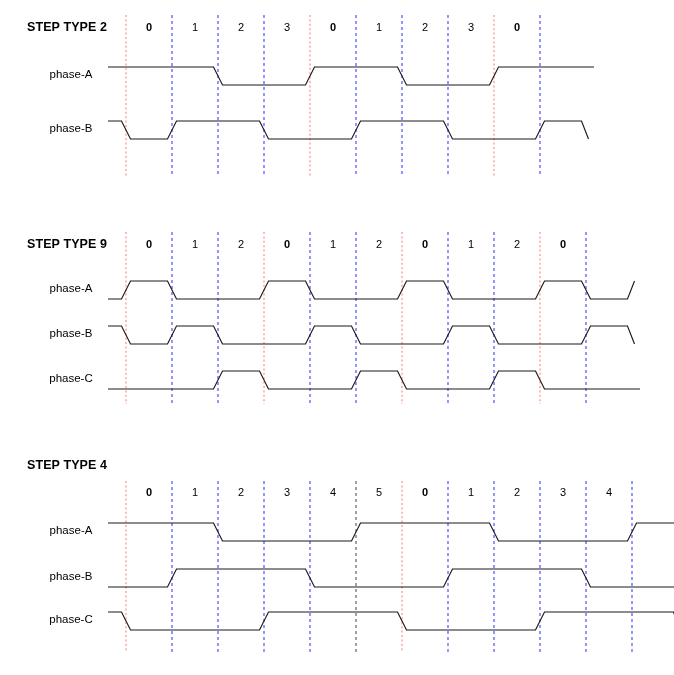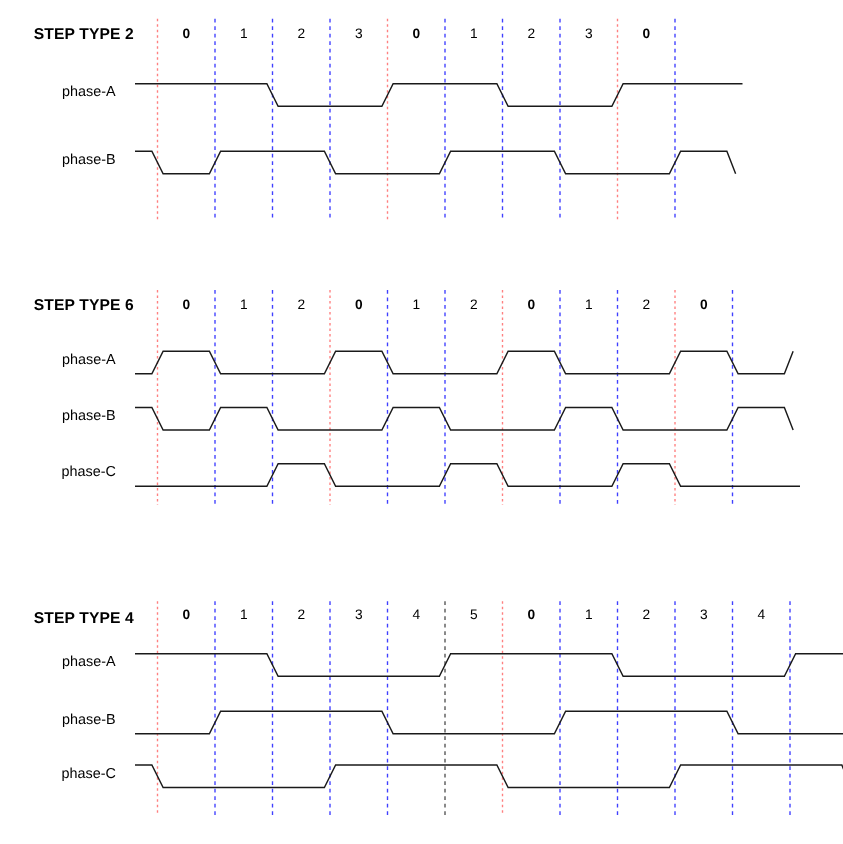--- a/index.html
+++ b/index.html
@@ -86,21 +86,21 @@
         <line x1="356" x2="356" y1="15" y2="176" stroke="#4040ff" stroke-width="1.1" stroke-dasharray="3,3"></line>
         <line x1="402" x2="402" y1="15" y2="176" stroke="#4040ff" stroke-width="1.1" stroke-dasharray="3,3"></line>
         <line x1="448" x2="448" y1="15" y2="176" stroke="#4040ff" stroke-width="1.1" stroke-dasharray="3,3"></line>
         <line x1="494" x2="494" y1="15" y2="176" stroke="#ff8080" stroke-width="1.1" stroke-dasharray="2,2.4"></line>
         <line x1="540" x2="540" y1="15" y2="176" stroke="#4040ff" stroke-width="1.1" stroke-dasharray="3,3"></line>
         <polyline points="108.0,67.0 126.0,67.0 172.0,67.0 213.5,67.0 222.5,85.0 264.0,85.0 305.5,85.0 314.5,67.0 356.0,67.0 397.5,67.0 406.5,85.0 448.0,85.0 489.5,85.0 498.5,67.0 540.0,67.0 594.0,67.0" fill="none" stroke="#1a1a1a" stroke-width="1.15" stroke-linejoin="miter" stroke-linecap="butt"></polyline>
         <polyline points="108.0,121.0 121.5,121.0 130.5,139.0 167.5,139.0 176.5,121.0 218.0,121.0 259.5,121.0 268.5,139.0 310.0,139.0 351.5,139.0 360.5,121.0 402.0,121.0 443.5,121.0 452.5,139.0 494.0,139.0 535.5,139.0 544.5,121.0 581.5,121.0 588.5,139.0" fill="none" stroke="#1a1a1a" stroke-width="1.15" stroke-linejoin="miter" stroke-linecap="butt"></polyline>
       </svg>
     </div>
     <div class="section" style="top: 0px;">
-      <div class="section-title" style="left: 27px; top: 237px;">STEP TYPE 6</div>
+      <div class="section-title" style="left: 27px; top: 237px;">STEP TYPE 9</div>
       <div class="step-num bold" style="left: 129px; top: 238px; width: 40px;">0</div>
       <div class="step-num" style="left: 175px; top: 238px; width: 40px;">1</div>
       <div class="step-num" style="left: 221px; top: 238px; width: 40px;">2</div>
       <div class="step-num bold" style="left: 267px; top: 238px; width: 40px;">0</div>
       <div class="step-num" style="left: 313px; top: 238px; width: 40px;">1</div>
       <div class="step-num" style="left: 359px; top: 238px; width: 40px;">2</div>
       <div class="step-num bold" style="left: 405px; top: 238px; width: 40px;">0</div>
       <div class="step-num" style="left: 451px; top: 238px; width: 40px;">1</div>
       <div class="step-num" style="left: 497px; top: 238px; width: 40px;">2</div>
       <div class="step-num bold" style="left: 543px; top: 238px; width: 40px;">0</div>
@@ -118,21 +118,21 @@
         <line x1="448" x2="448" y1="232" y2="404" stroke="#4040ff" stroke-width="1.1" stroke-dasharray="3,3"></line>
         <line x1="494" x2="494" y1="232" y2="404" stroke="#4040ff" stroke-width="1.1" stroke-dasharray="3,3"></line>
         <line x1="540" x2="540" y1="232" y2="404" stroke="#ff8080" stroke-width="1.1" stroke-dasharray="2,2.4"></line>
         <line x1="586" x2="586" y1="232" y2="404" stroke="#4040ff" stroke-width="1.1" stroke-dasharray="3,3"></line>
         <polyline points="108.0,299.0 121.5,299.0 130.5,281.0 167.5,281.0 176.5,299.0 218.0,299.0 259.5,299.0 268.5,281.0 305.5,281.0 314.5,299.0 356.0,299.0 397.5,299.0 406.5,281.0 443.5,281.0 452.5,299.0 494.0,299.0 535.5,299.0 544.5,281.0 581.5,281.0 590.5,299.0 627.5,299.0 634.5,281.0" fill="none" stroke="#1a1a1a" stroke-width="1.15" stroke-linejoin="miter" stroke-linecap="butt"></polyline>
         <polyline points="108.0,326.0 121.5,326.0 130.5,344.0 167.5,344.0 176.5,326.0 213.5,326.0 222.5,344.0 264.0,344.0 305.5,344.0 314.5,326.0 351.5,326.0 360.5,344.0 402.0,344.0 443.5,344.0 452.5,326.0 489.5,326.0 498.5,344.0 540.0,344.0 581.5,344.0 590.5,326.0 627.5,326.0 634.5,344.0" fill="none" stroke="#1a1a1a" stroke-width="1.15" stroke-linejoin="miter" stroke-linecap="butt"></polyline>
         <polyline points="108.0,389.0 126.0,389.0 172.0,389.0 213.5,389.0 222.5,371.0 259.5,371.0 268.5,389.0 310.0,389.0 351.5,389.0 360.5,371.0 397.5,371.0 406.5,389.0 448.0,389.0 489.5,389.0 498.5,371.0 535.5,371.0 544.5,389.0 586.0,389.0 640.0,389.0" fill="none" stroke="#1a1a1a" stroke-width="1.15" stroke-linejoin="miter" stroke-linecap="butt"></polyline>
       </svg>
     </div>
     <div class="section" style="top: 0px;">
-      <div class="section-title" style="left: 27px; top: 487px;">STEP TYPE 4</div>
+      <div class="section-title" style="left: 27px; top: 458px;">STEP TYPE 4</div>
       <div class="step-num bold" style="left: 129px; top: 486px; width: 40px;">0</div>
       <div class="step-num" style="left: 175px; top: 486px; width: 40px;">1</div>
       <div class="step-num" style="left: 221px; top: 486px; width: 40px;">2</div>
       <div class="step-num" style="left: 267px; top: 486px; width: 40px;">3</div>
       <div class="step-num" style="left: 313px; top: 486px; width: 40px;">4</div>
       <div class="step-num" style="left: 359px; top: 486px; width: 40px;">5</div>
       <div class="step-num bold" style="left: 405px; top: 486px; width: 40px;">0</div>
       <div class="step-num" style="left: 451px; top: 486px; width: 40px;">1</div>
       <div class="step-num" style="left: 497px; top: 486px; width: 40px;">2</div>
       <div class="step-num" style="left: 543px; top: 486px; width: 40px;">3</div>

